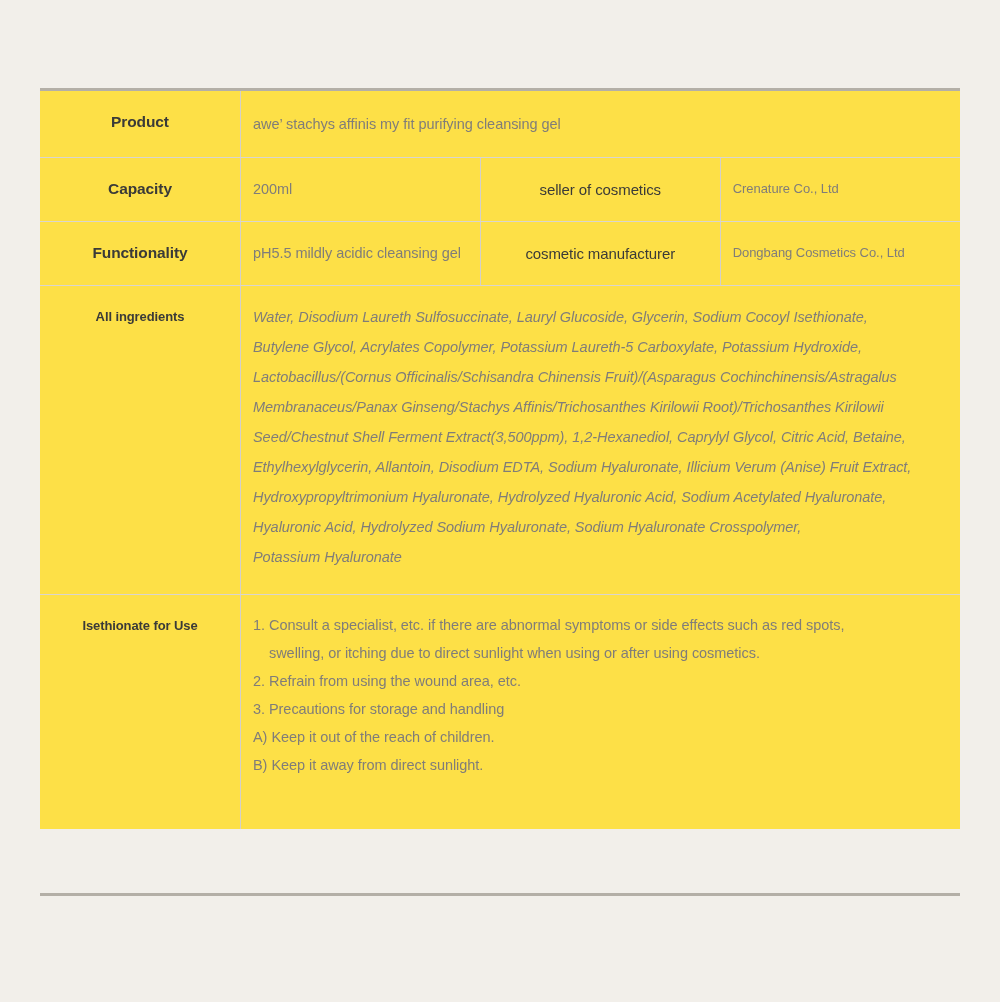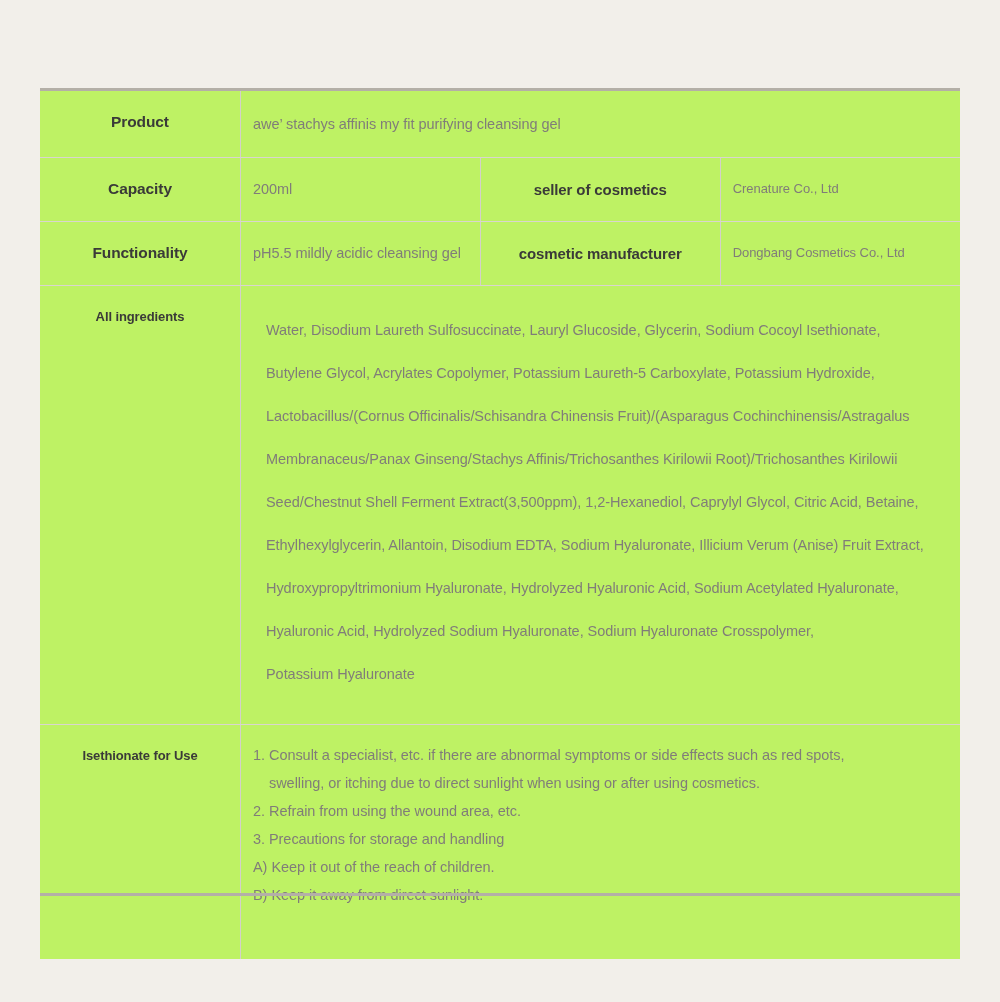--- a/index.html
+++ b/index.html
@@ -26,21 +26,21 @@
     position: absolute;
     left: 40px;
     top: 88px;
     width: 920px;
     border-collapse: collapse;
     table-layout: fixed;
   }
 
   .spec-table tr > * {
     vertical-align: top;
-    background: #bef264;
+    background: #fde047;
   }
 
   
   .rule-top td {
     border-top: 3px solid #b4afa7;
   }
   .rule-bottom-holder {
     position: absolute;
     left: 40px;
     width: 920px;
@@ -69,21 +69,21 @@
     padding: 23px 0 23px 12px;
     border-bottom: 1px solid #d9d5cf;
     letter-spacing: -0.05px;
   }
 
   
   .sublbl {
     width: 224px;
     text-align: center;
     font-size: 15px;
-    font-weight: bold;
+    font-weight: normal;
     color: #3a3a38;
     letter-spacing: -0.1px;
     padding: 23px 0;
     border-left: 1px solid #d4d0c9;
     border-right: 1px solid #d4d0c9;
     border-bottom: 1px solid #d9d5cf;
     white-space: nowrap;
   }
 
   
@@ -126,21 +126,22 @@
 
   .block {
     font-size: 14.5px;
     color: #807d79;
     line-height: 30px;
     padding: 16px 10px 22px 12px;
     border-bottom: 1px solid #d9d5cf;
     letter-spacing: -0.05px;
   }
   .block p {
-    margin: 13px;
+    margin: 0;
+    font-style: italic;
   }
 
   .prec-list {
     margin: 0;
     padding: 0;
     list-style: none;
   }
   .prec-list li {
     line-height: 28px;
     white-space: pre-wrap;

